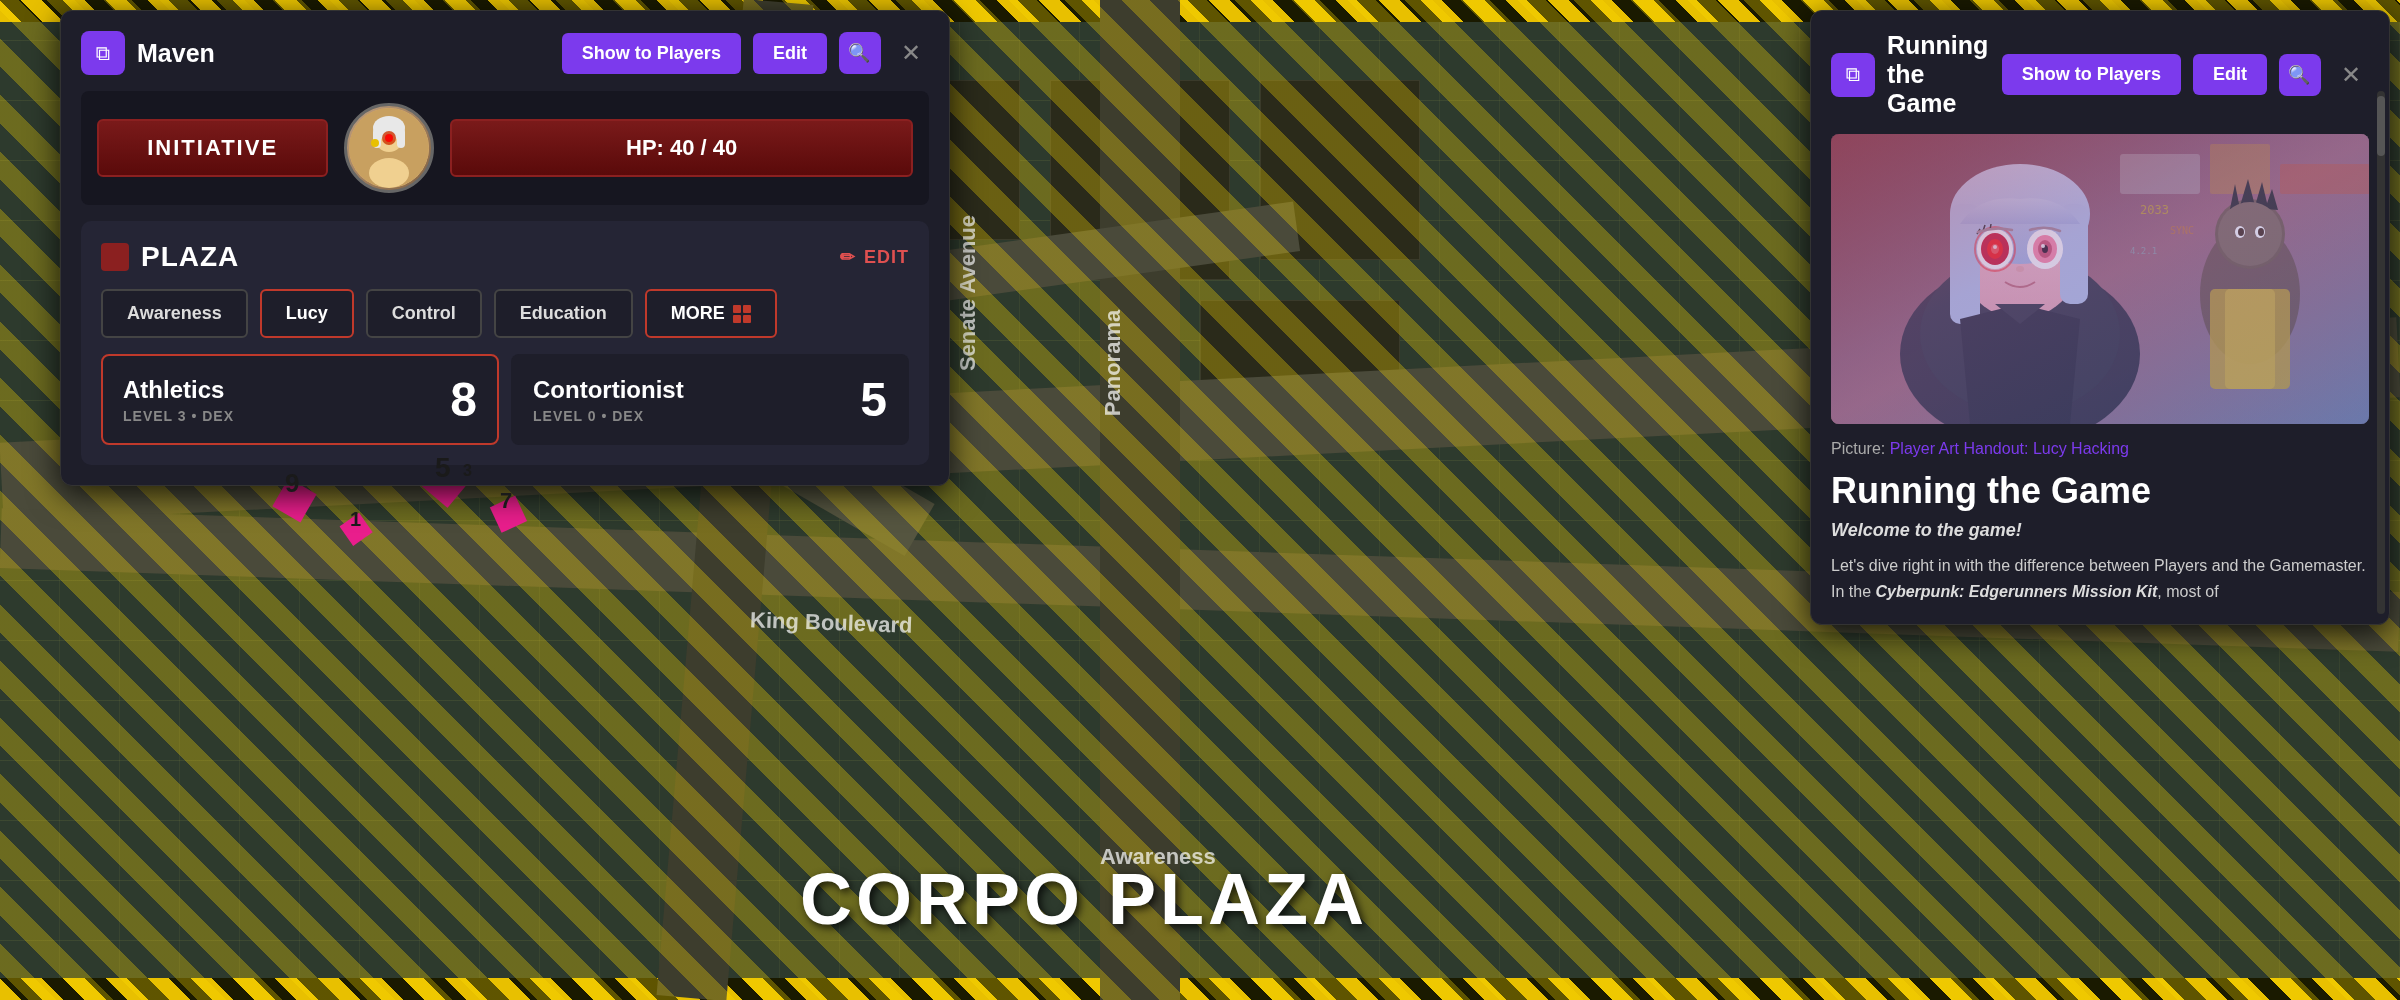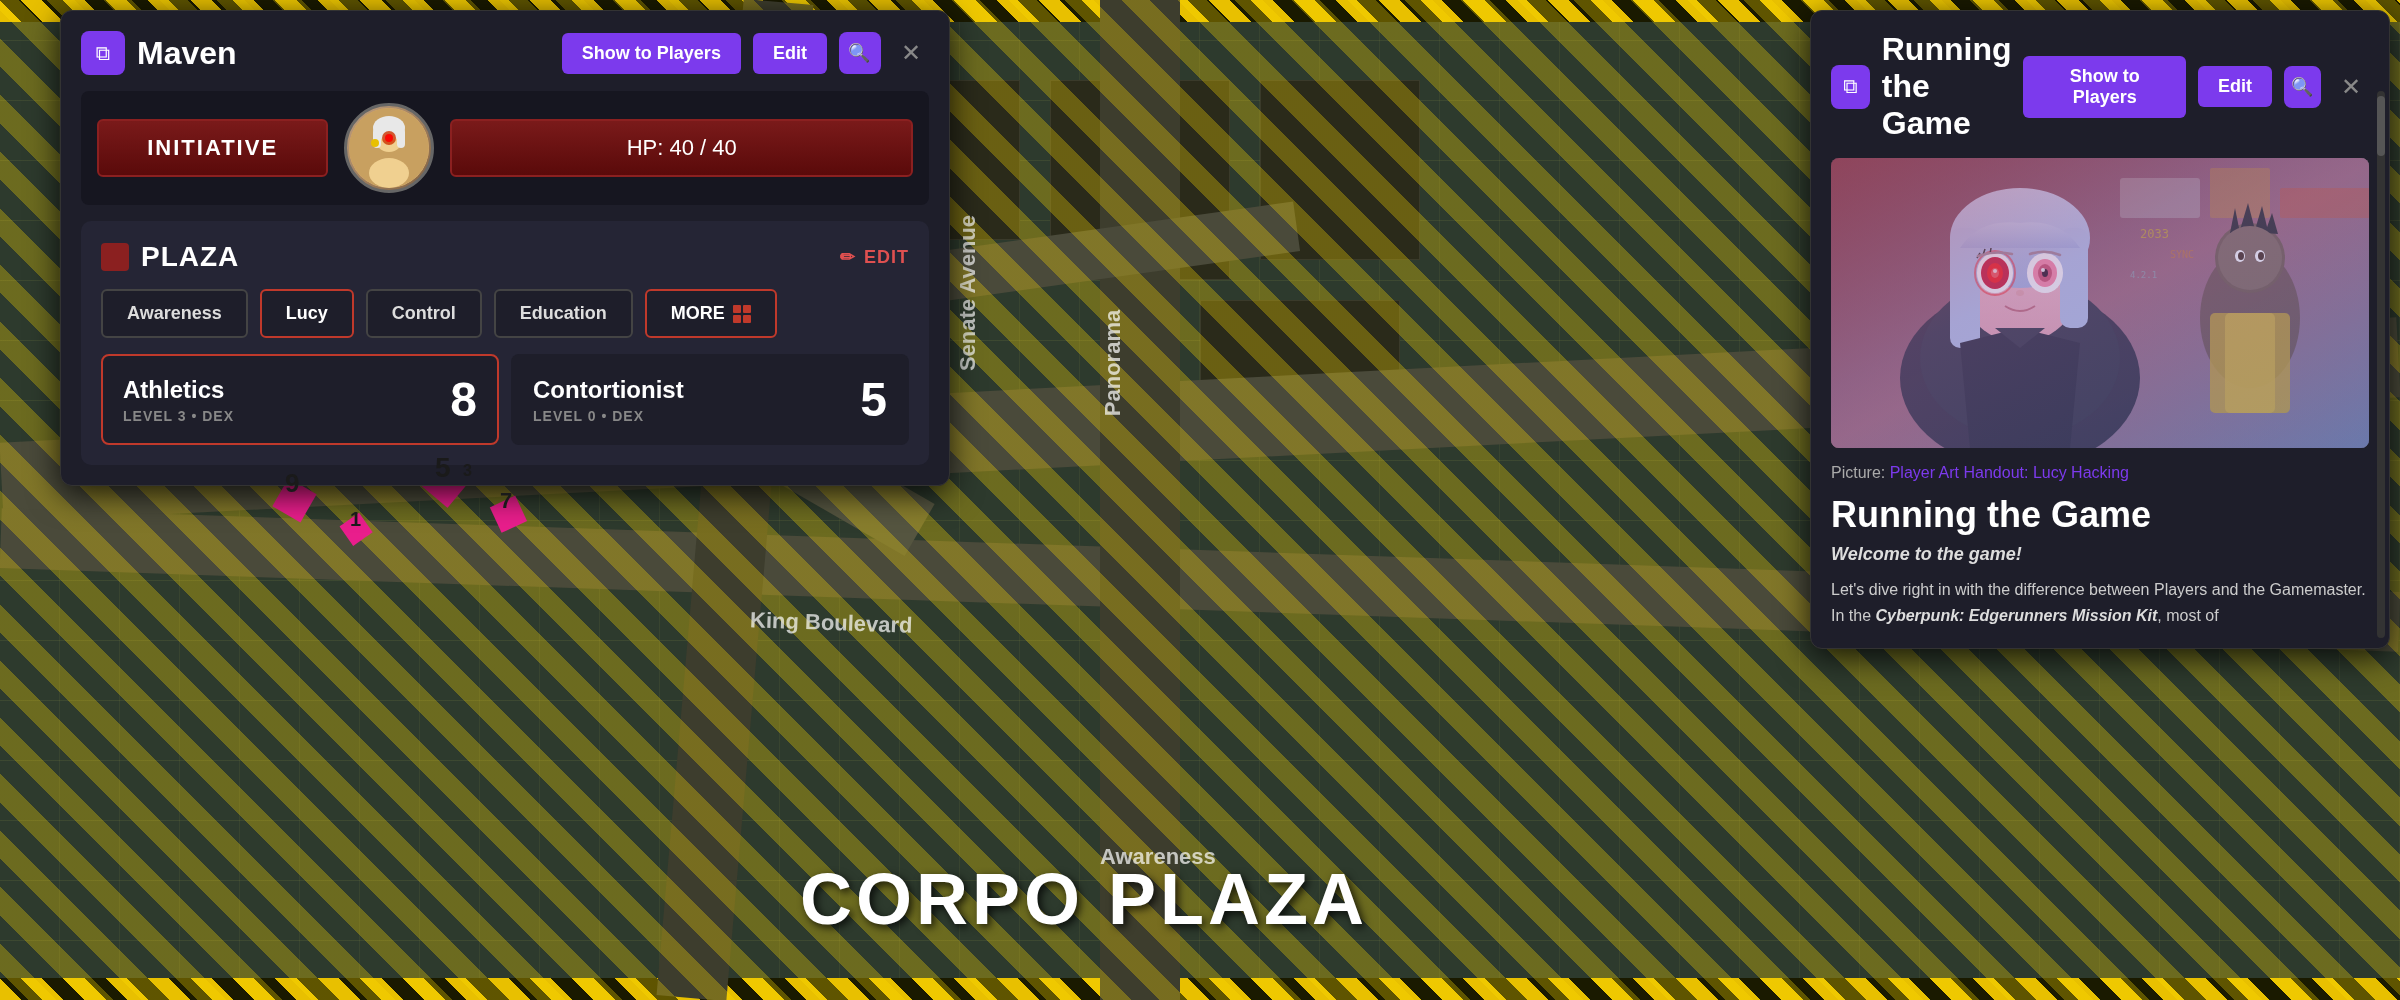--- a/index.html
+++ b/index.html
@@ -137,21 +137,21 @@
     .panel-icon {
       width: 44px; height: 44px;
       background: #7c3aed;
       border-radius: 8px;
       display: flex; align-items: center; justify-content: center;
       color: white;
       font-size: 20px;
     }
     .panel-title {
       color: #fff;
-      font-size: 32px;
+      font-size: 25px;
       font-weight: 700;
       flex: 1;
     }
     .btn-show {
       background: #7c3aed;
       color: #fff;
       border: none;
       border-radius: 6px;
       padding: 10px 20px;
       font-size: 18px;
@@ -225,21 +225,21 @@
       position: relative;
       overflow: hidden;
     }
     .hp-btn {
       background: linear-gradient(to bottom, #7a1a1a, #5a0a0a);
       color: #fff;
       border: 2px solid #8b2020;
       border-radius: 6px;
       padding: 14px 30px;
       font-size: 22px;
-      font-weight: 400;
+      font-weight: 700;
       cursor: pointer;
       flex: 2;
     }
 
     
     .skills-section {
       background: #252535;
       border-radius: 10px;
       padding: 20px;
     }

